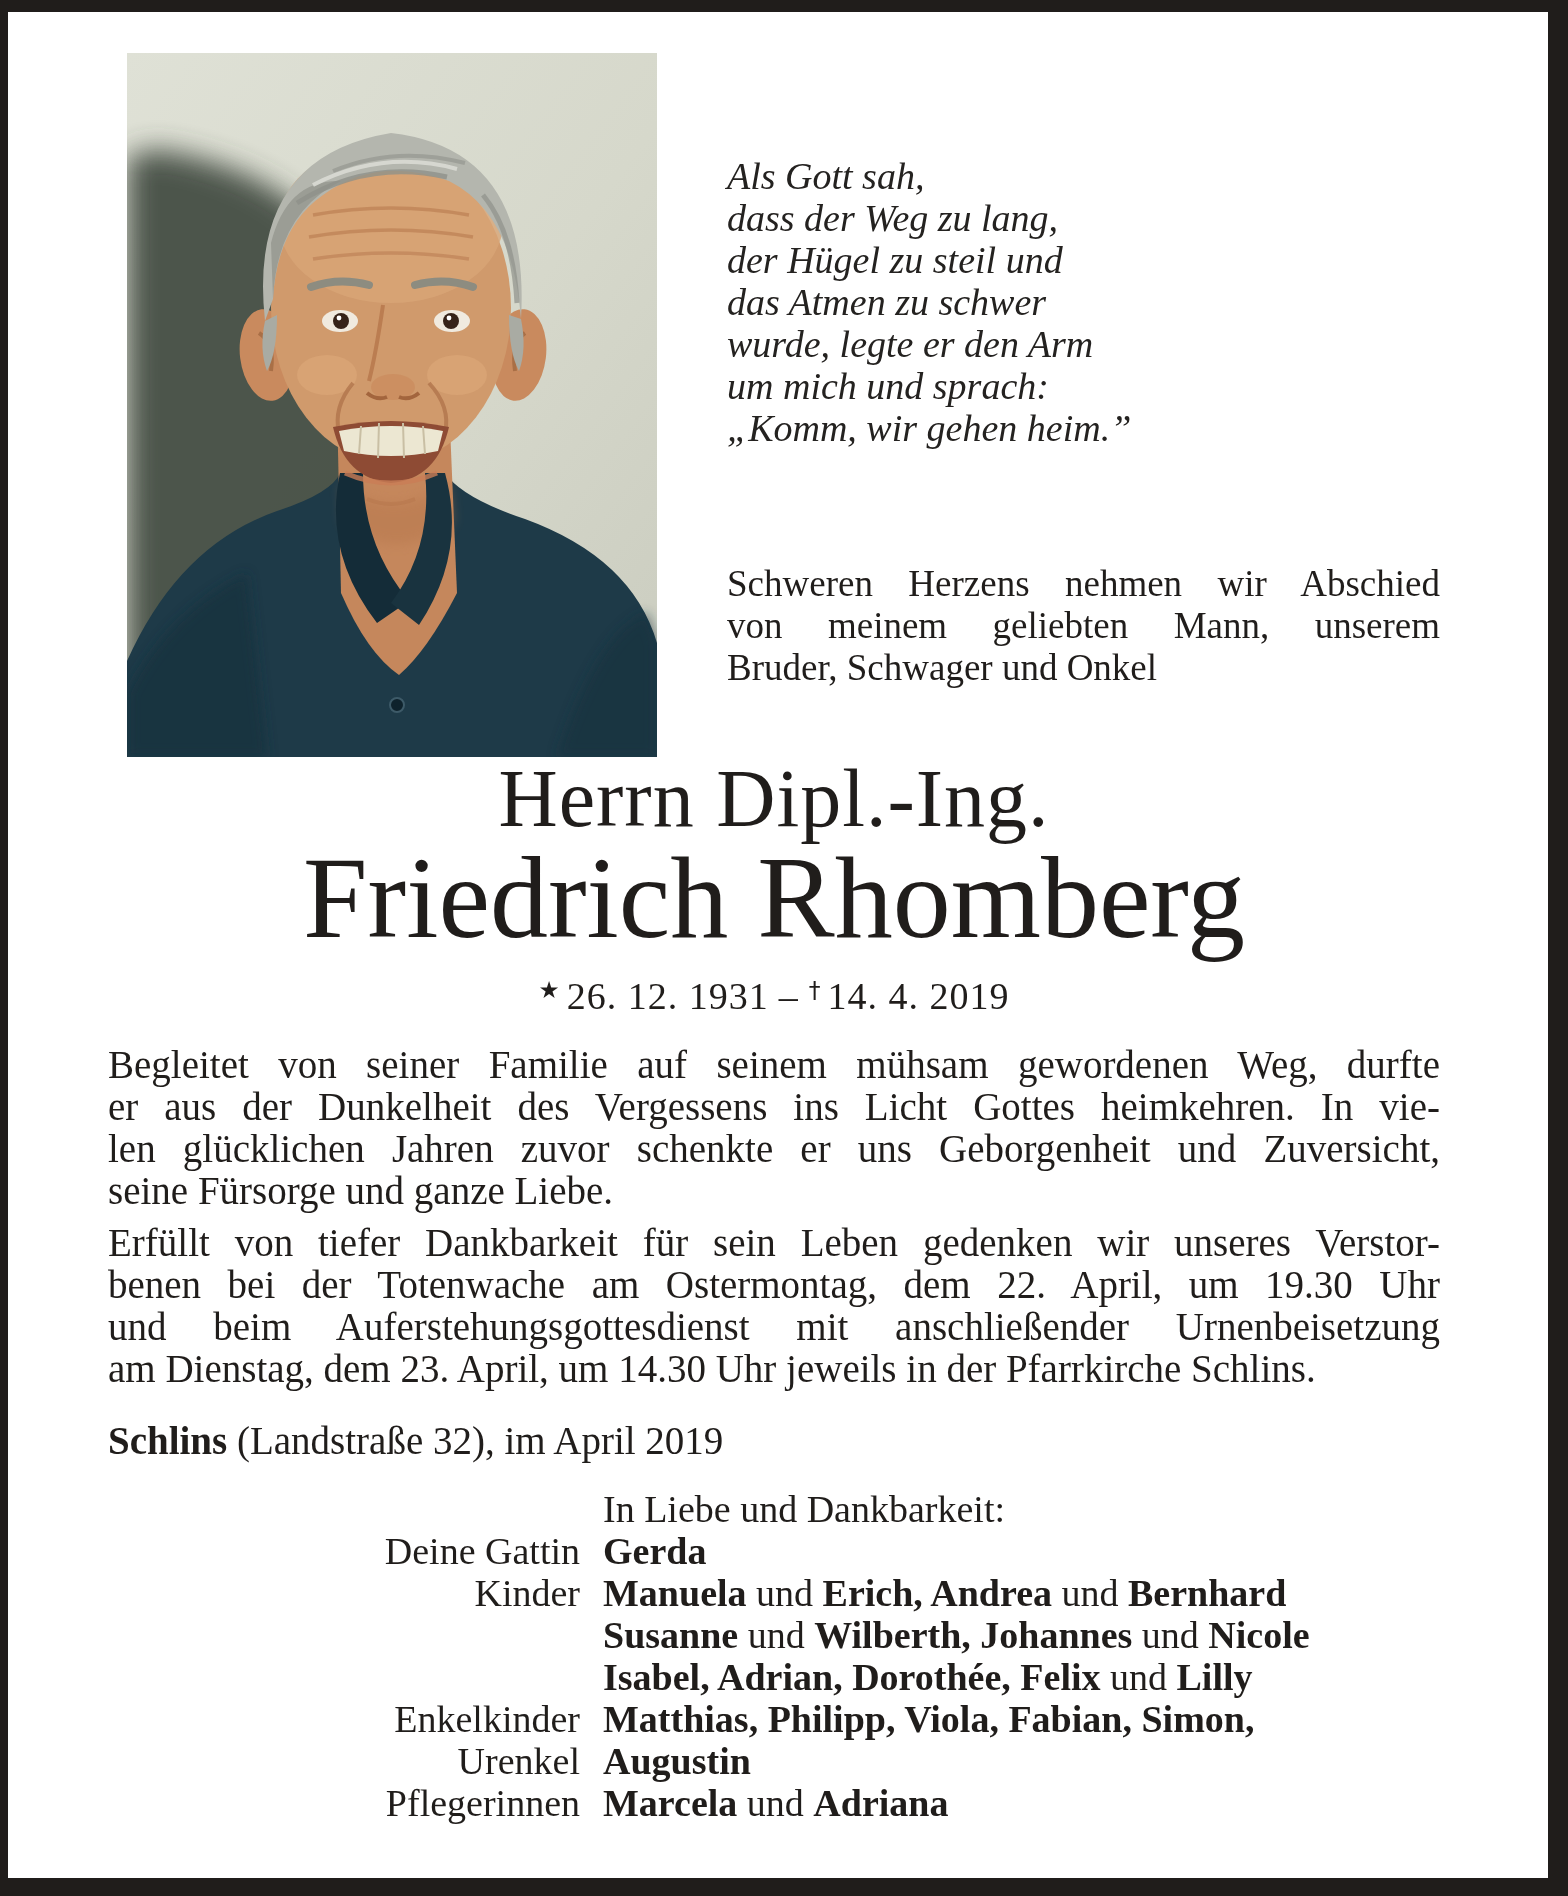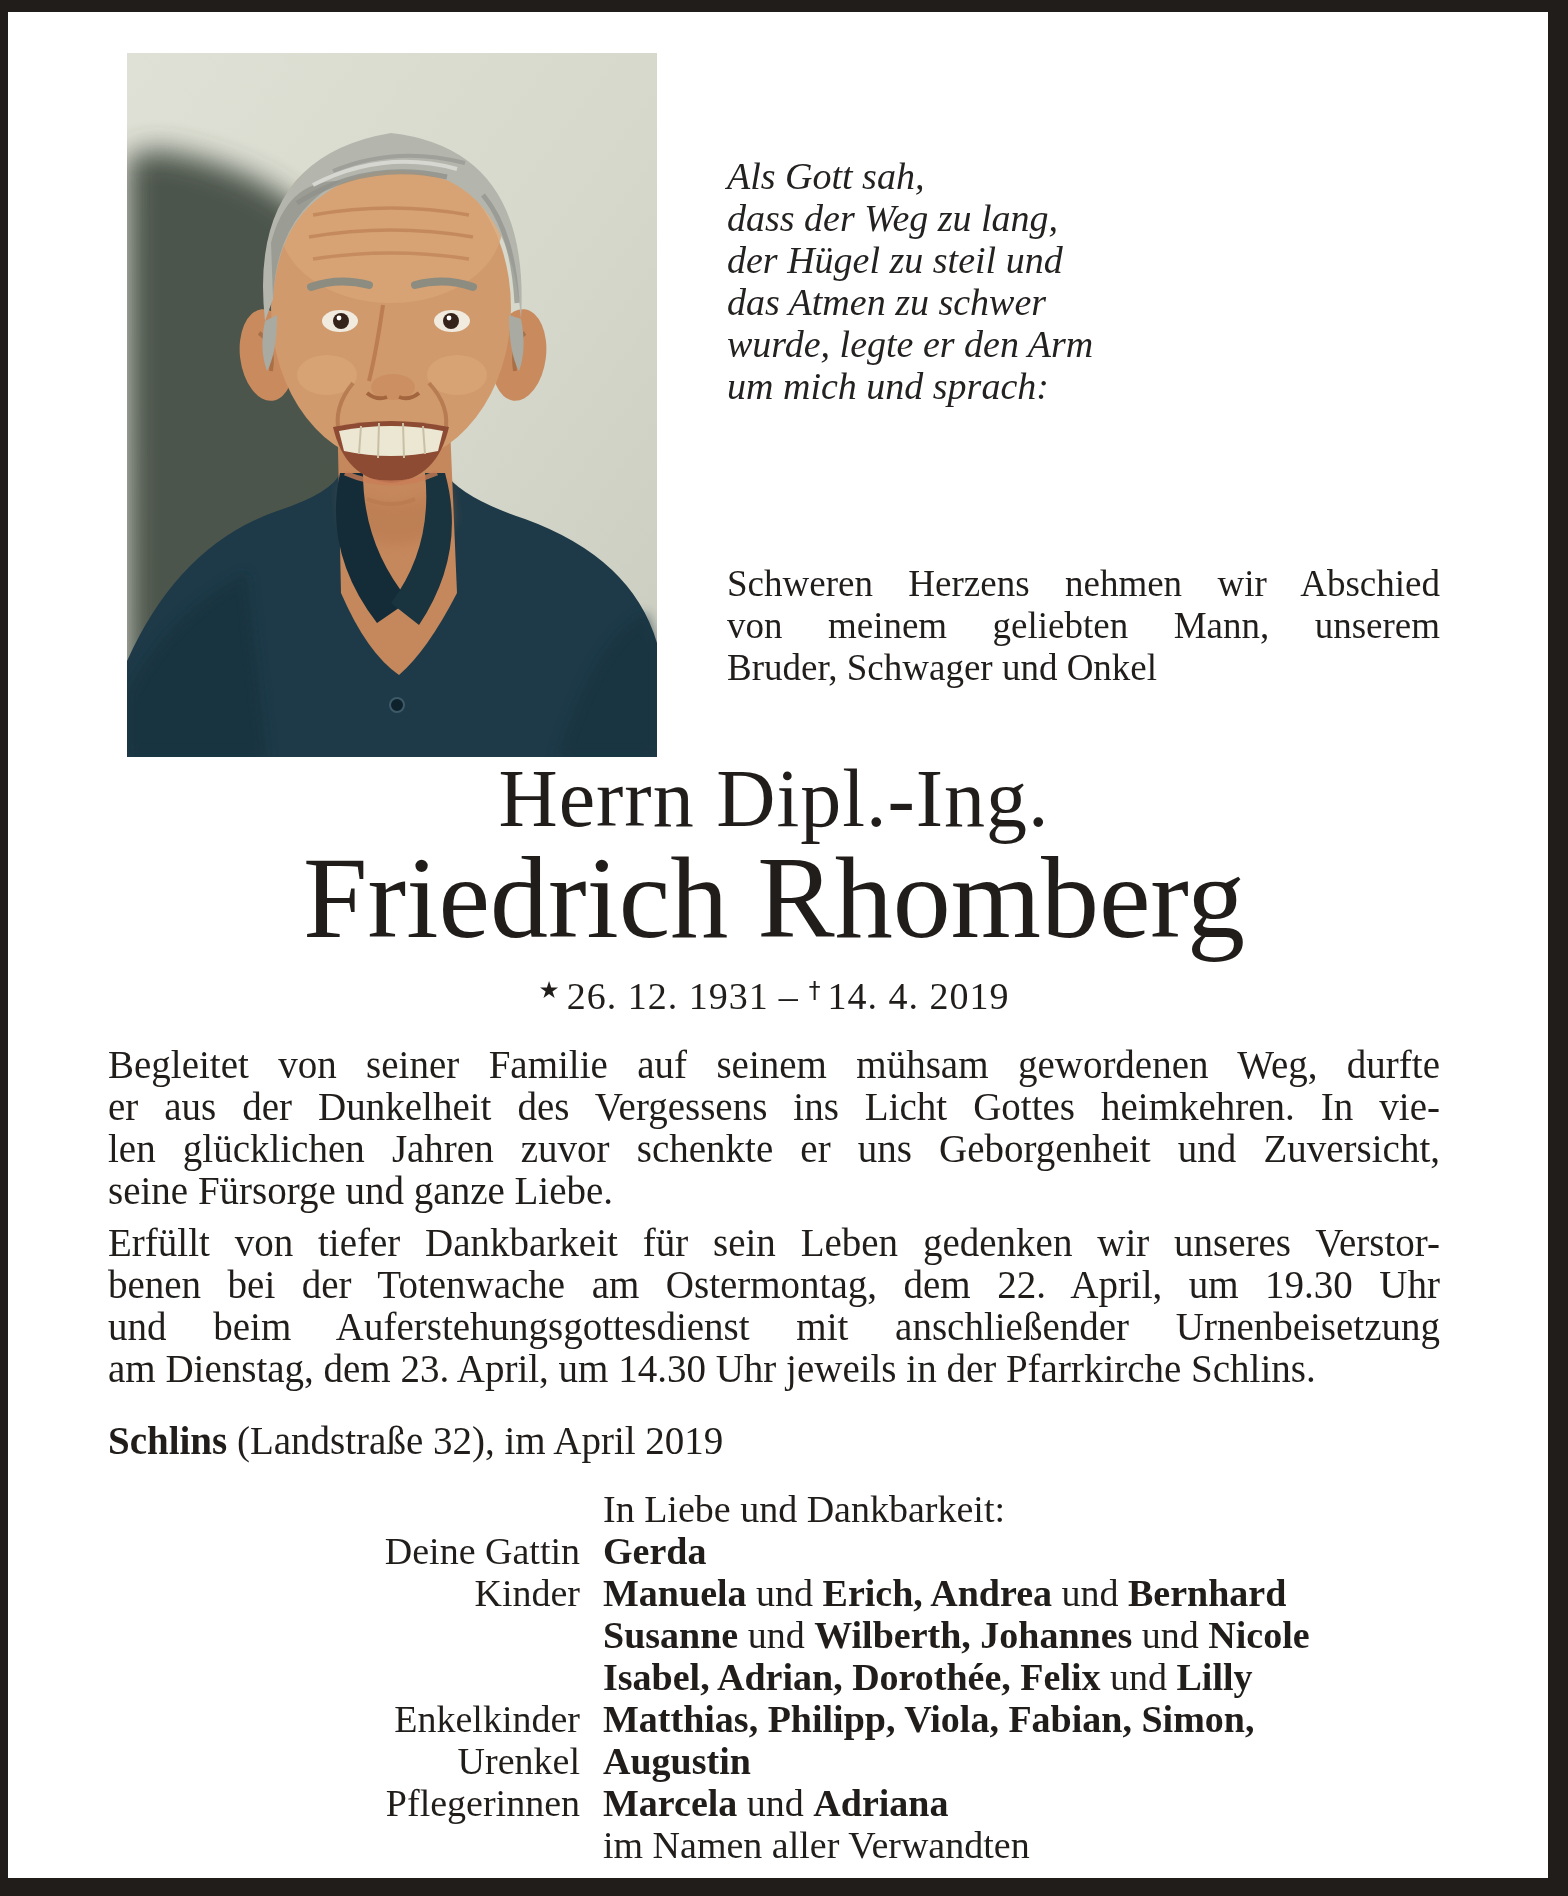--- a/index.html
+++ b/index.html
@@ -125,20 +125,21 @@
       </g>
     </svg>
 
     <div class="poem">
       <div>Als Gott sah,</div>
       <div>dass der Weg zu lang,</div>
       <div>der Hügel zu steil und</div>
       <div>das Atmen zu schwer</div>
       <div>wurde, legte er den Arm</div>
       <div>um mich und sprach:</div>
+      <div>„Komm, wir gehen heim.”</div>
     </div>
 
     <div class="farewell">
       <div class="jl">Schweren Herzens nehmen wir Abschied</div>
       <div class="jl">von meinem geliebten Mann, unserem</div>
       <div>Bruder, Schwager und Onkel</div>
     </div>
 
     <div class="salutation">Herrn Dipl.-Ing.</div>
     <div class="deceased">Friedrich Rhomberg</div>
@@ -189,20 +190,16 @@
           <div class="fval"><b>Matthias, Philipp, Viola, Fabian, Simon,</b></div>
         </div>
         <div class="frow">
           <div class="flabel">Urenkel</div>
           <div class="fval"><b>Augustin</b></div>
         </div>
         <div class="frow">
           <div class="flabel">Pflegerinnen</div>
           <div class="fval"><b>Marcela</b><span> und </span><b>Adriana</b></div>
         </div>
-        <div class="frow">
-          <div class="flabel"></div>
-          <div class="fval"><span>im Namen aller Verwandten</span></div>
-        </div>
       </div>
 
   </div>
 </div>
 
 </body></html>

